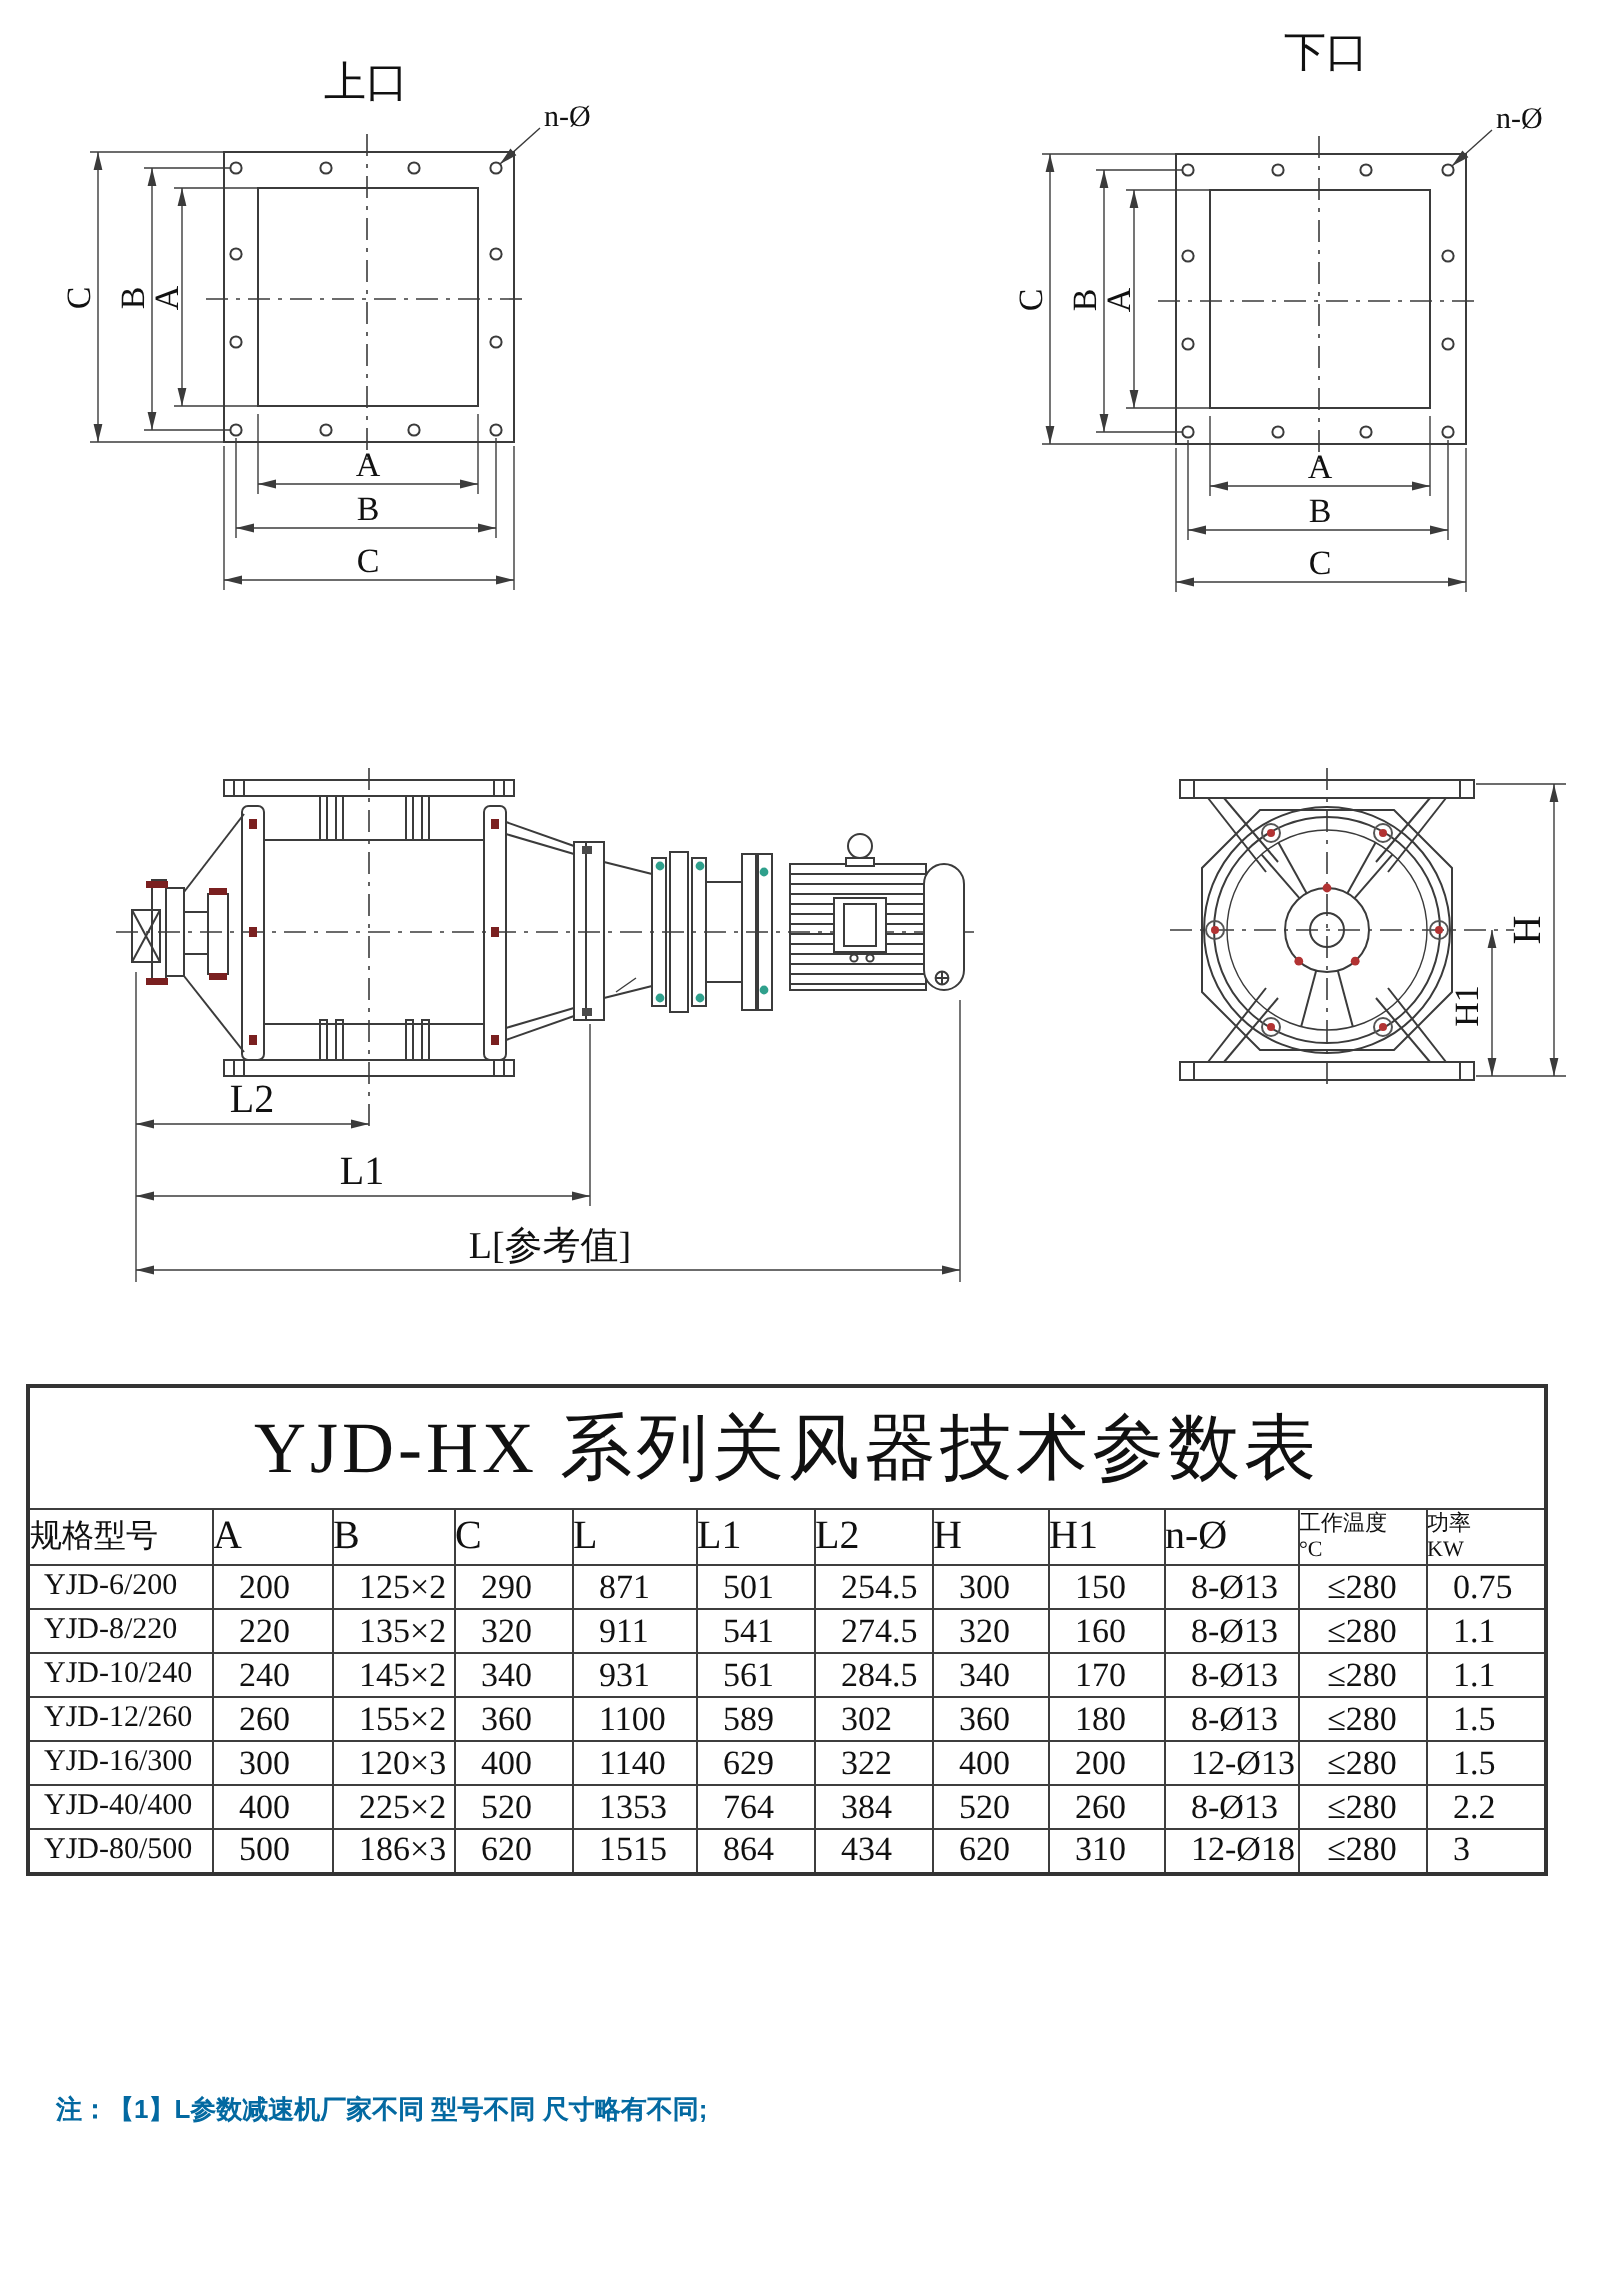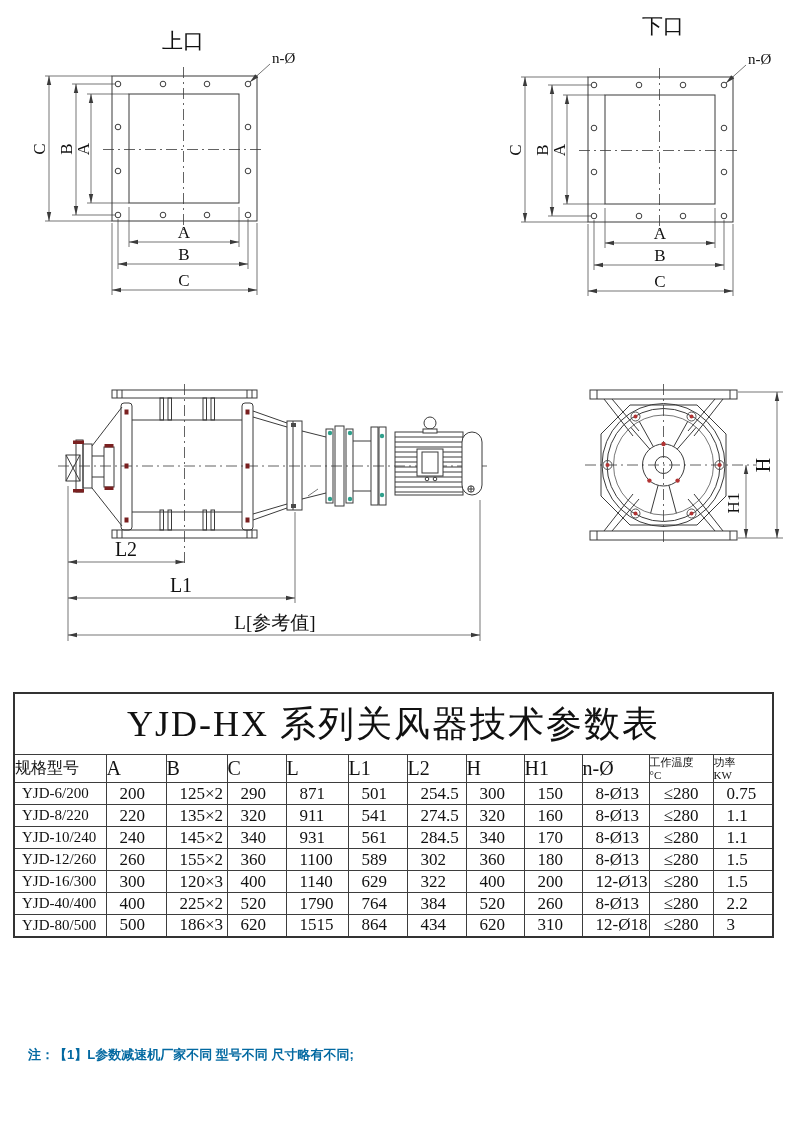--- a/index.html
+++ b/index.html
@@ -430,21 +430,21 @@
           <td>200</td>
           <td>12-Ø13</td>
           <td class="c-temp">≤280</td>
           <td>1.5</td>
         </tr>
         <tr class="datarow">
           <td class="c-model">YJD-40/400</td>
           <td>400</td>
           <td>225×2</td>
           <td>520</td>
-          <td>1790</td>
+          <td>1353</td>
           <td>764</td>
           <td>384</td>
           <td>520</td>
           <td>260</td>
           <td>8-Ø13</td>
           <td class="c-temp">≤280</td>
           <td>2.2</td>
         </tr>
         <tr class="datarow">
           <td class="c-model">YJD-80/500</td>

